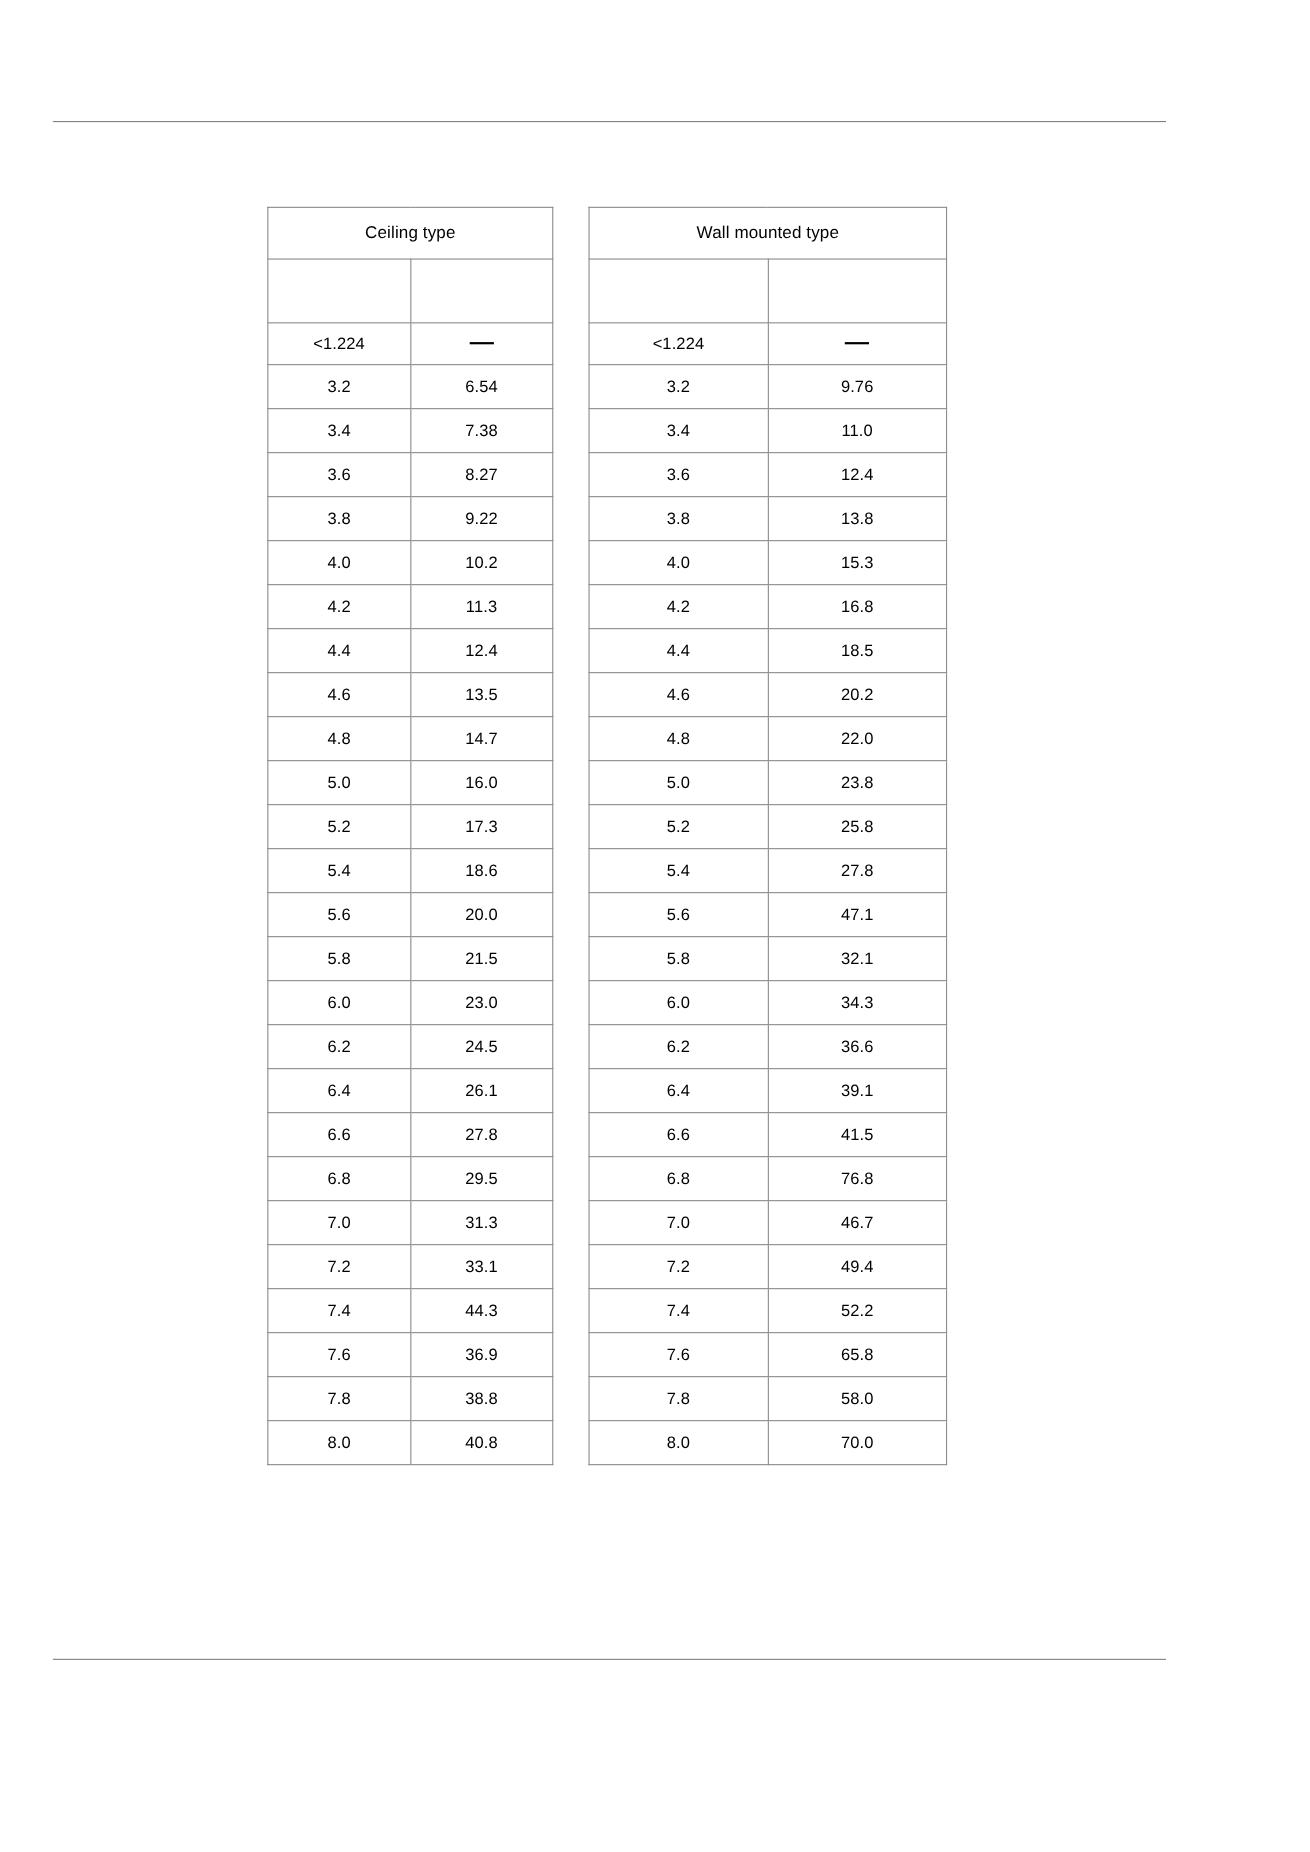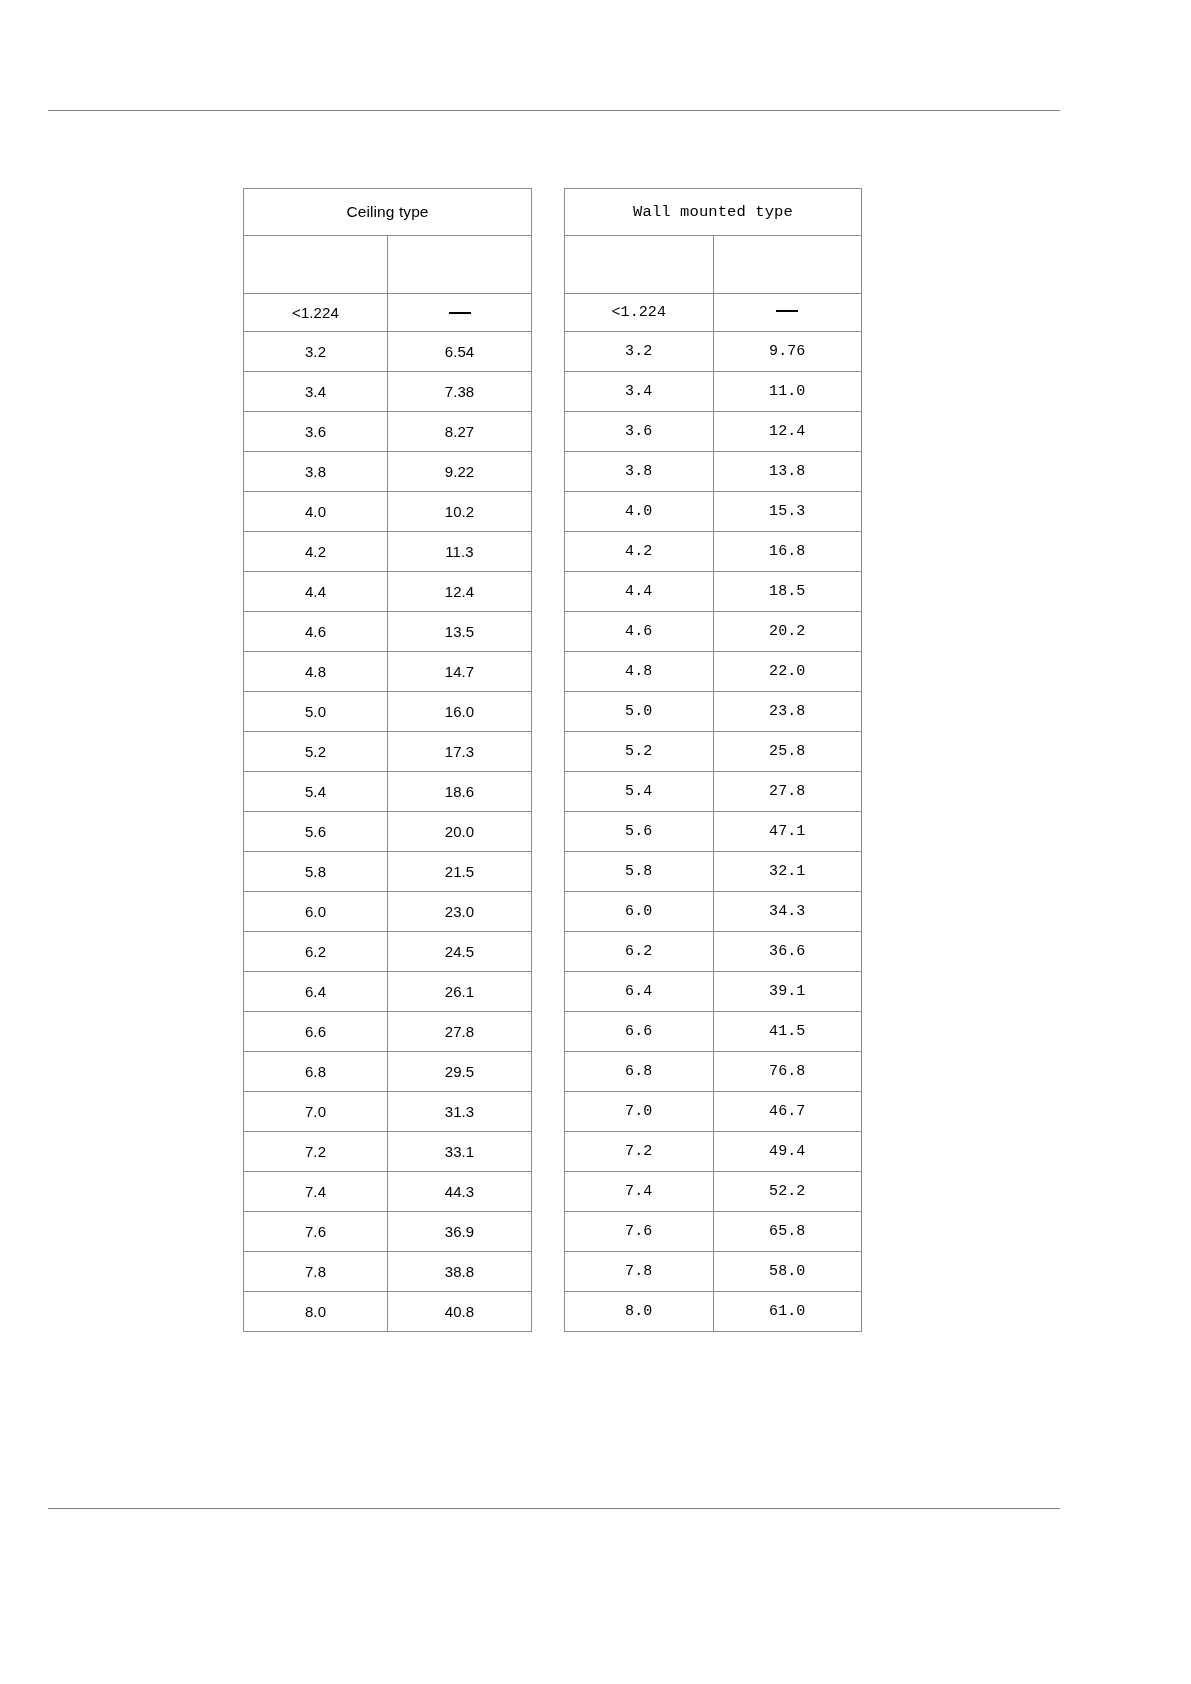--- a/index.html
+++ b/index.html
@@ -44,22 +44,22 @@
     flex-direction: row;
     align-items: flex-start;
     gap: 32px;
   }
 
   table.spec-table {
     border-collapse: collapse;
     table-layout: fixed;
     background: #ffffff;
   }
-  table.spec-table.ceiling { width: 289px; }
-  table.spec-table.wall    { width: 298px; font-family: Liberation Mono, monospace; }
+  table.spec-table.ceiling { width: 260px; }
+  table.spec-table.wall    { width: 326px; }
 
   table.spec-table col.c-left  { width: 50%; }
   table.spec-table col.c-right { width: 50%; }
 
   table.spec-table th,
   table.spec-table td {
     border: 1px solid #8a8a8a;
     text-align: center;
     vertical-align: middle;
     font-weight: normal;
@@ -338,21 +338,21 @@
           <tr>
             <td>7.6</td>
             <td>65.8</td>
           </tr>
           <tr>
             <td>7.8</td>
             <td>58.0</td>
           </tr>
           <tr>
             <td>8.0</td>
-            <td>61.0</td>
+            <td>70.0</td>
           </tr>
         </tbody>
     </table>
 
   </div>
 
   <div class="rule footer-rule"></div>
 
 </div>
 

